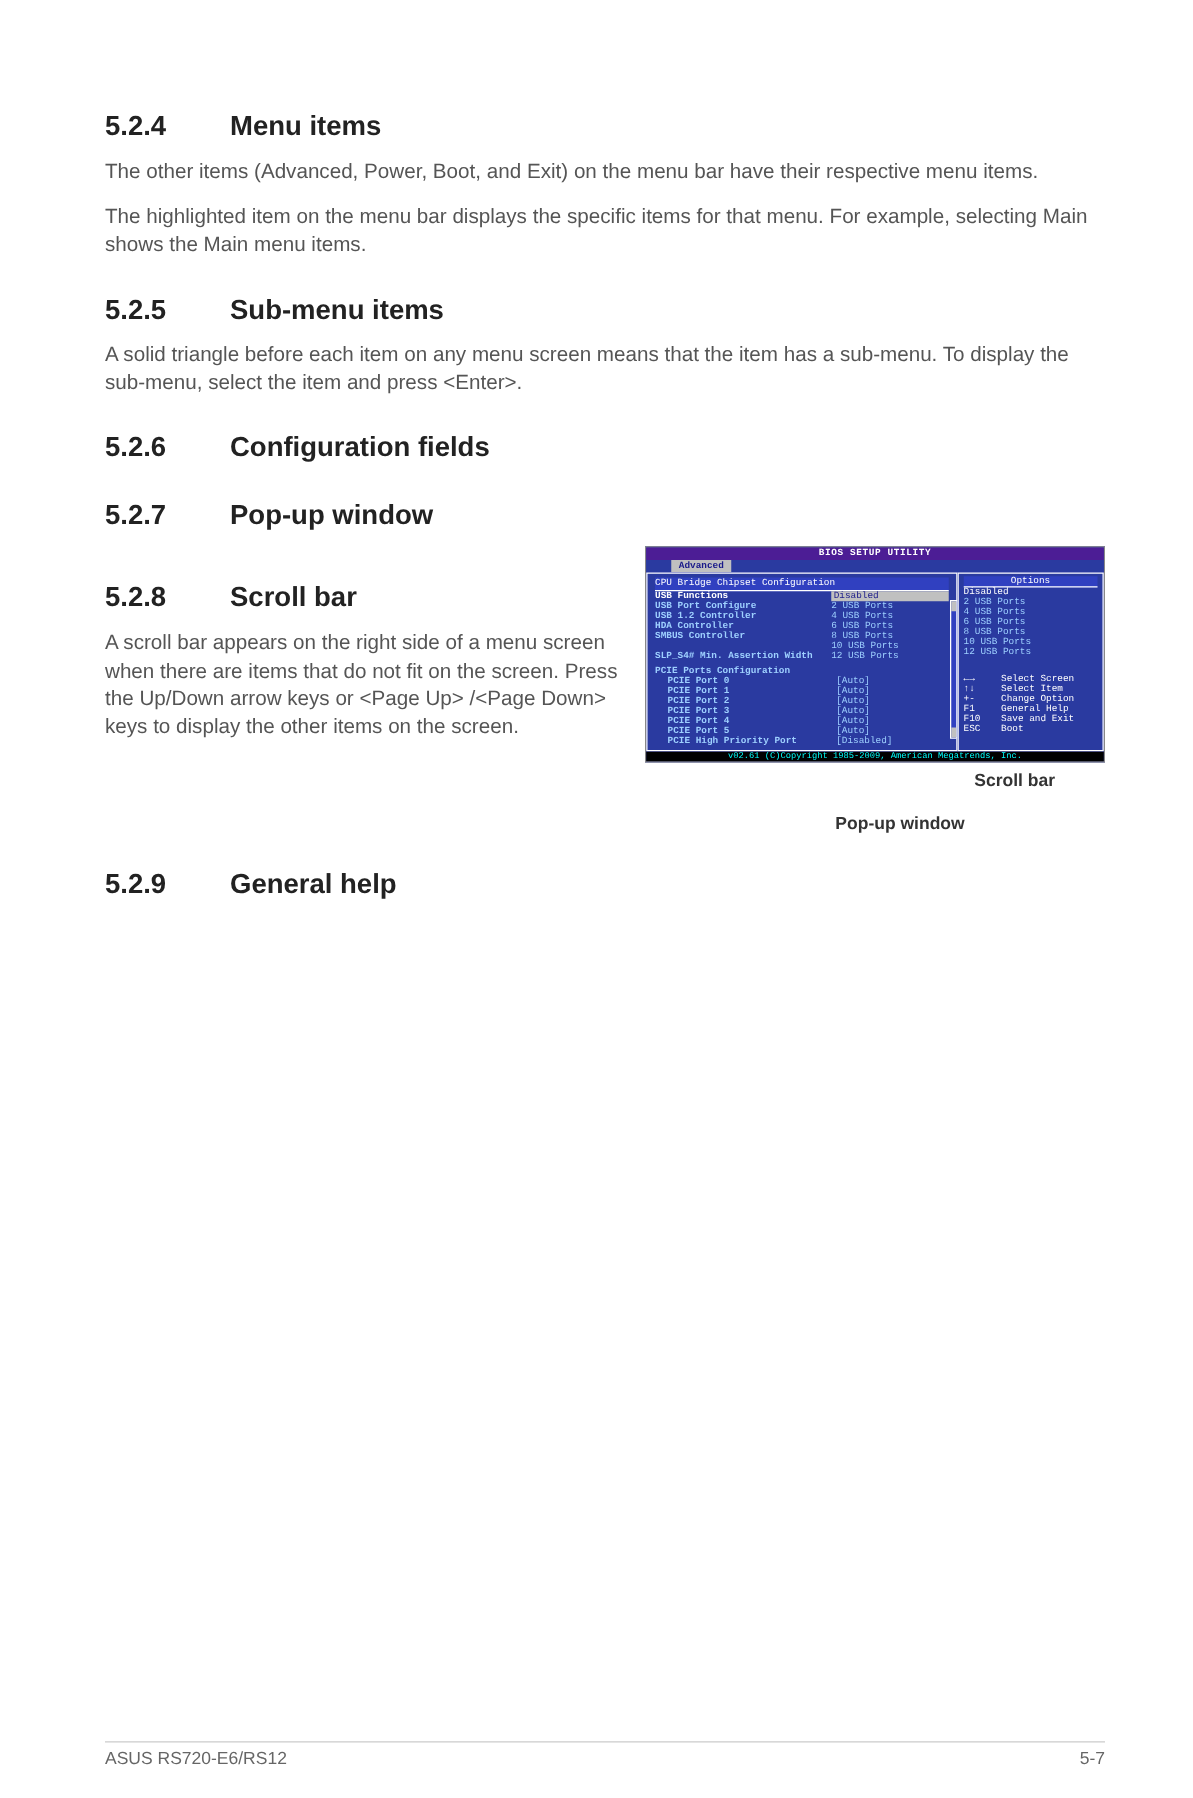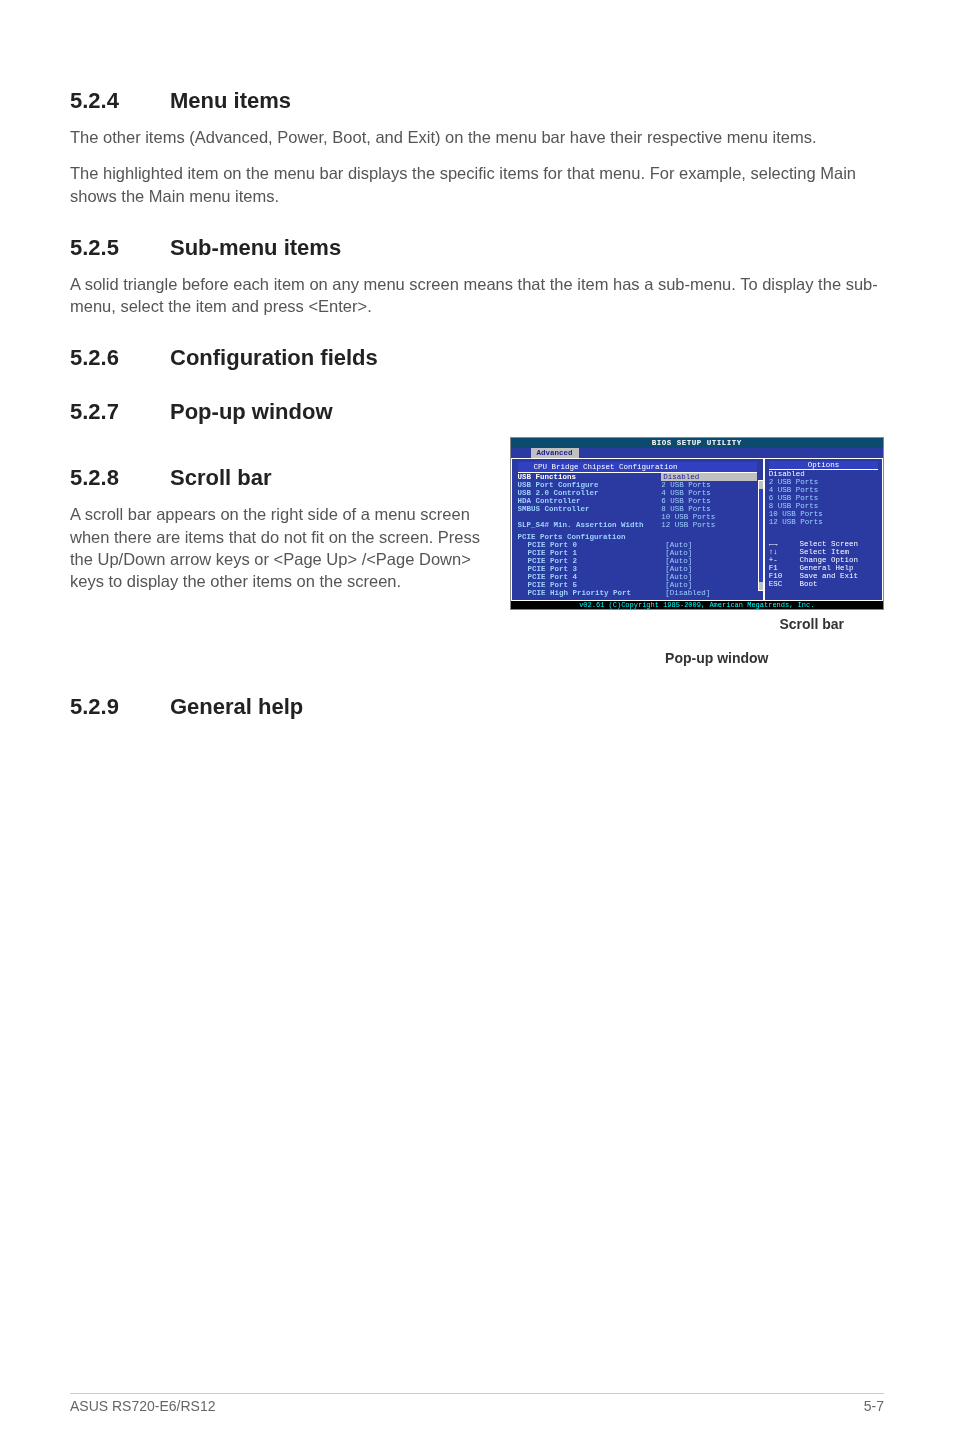--- a/index.html
+++ b/index.html
@@ -1,30 +1,30 @@
 <!DOCTYPE html>
 <html><head>
 <meta charset="utf-8">
 <style>
   * { box-sizing: border-box; margin: 0; padding: 0; }
   html, body { width: 954px; background: #fff; font-family: Arial, Helvetica, sans-serif; color: #333; }
-  .page { padding: 60px 70px 40px 70px; min-height: 1438px; position: relative; }
+  .page { padding: 60px 70px 40px 70px; min-height: 1438px; position: relative; margin-left: 14px; }
   h2 { font-size: 22px; font-weight: bold; color: #222; margin-top: 28px; margin-bottom: 12px; }
   h2 .num { display: inline-block; width: 100px; }
   p { font-size: 16.5px; line-height: 1.35; color: #555; margin-bottom: 14px; }
   .two-col { display: flex; gap: 20px; align-items: flex-start; }
   .two-col .left { flex: 1 1 52%; }
   .two-col .right { flex: 0 0 46%; }
   .bios-box { border: 1px solid #888; background: #2a3aa0; color: #fff; font-family: "Courier New", monospace; font-size: 7.5px; position: relative; }
-  .bios-title { text-align: center; background: #0c4a6e; color: #fff; padding: 1px 0; font-weight: bold; letter-spacing: 0.5px; }
+  .bios-title { text-align: center; background: #4c1d95; color: #fff; padding: 1px 0; font-weight: bold; letter-spacing: 0.5px; }
   .bios-tab { background: #c0c0c0; color: #1a1a8a; padding: 1px 6px; display: inline-block; margin-left: 20px; font-weight: bold; }
   .bios-main { display: flex; background: #2222a0; }
   .bios-left { flex: 1 1 68%; border: 1px solid #fff; padding: 3px 6px; background: #2a3aa0; }
   .bios-right { flex: 0 0 32%; border: 1px solid #fff; padding: 2px 4px; background: #2a3aa0; }
-  .bios-header-row { background: #3040c0; color: #fff; padding: 1px 16px; border-bottom: 1px solid #fff; }
+  .bios-header-row { background: #3040c0; color: #fff; padding: 1px 0; border-bottom: 1px solid #fff; }
   .bios-row { display: flex; color: #9ed0ff; }
   .bios-row .label { flex: 1 1 60%; white-space: nowrap; overflow: hidden; font-weight: bold; }
   .bios-row .val { flex: 0 0 40%; white-space: nowrap; }
   .bios-row.sel .label { color: #fff; }
   .bios-row.sel .val { background: #c0c0c0; color: #1a1a8a; padding: 0 2px; }
   .bios-indent { padding-left: 10px; }
   .opt-title { text-align: center; color: #fff; background: #3040c0; border-bottom: 1px solid #fff; padding: 0 2px; }
   .opt-item { color: #9ed0ff; }
   .opt-item.sel { color: #fff; }
   .nav-row { display: flex; color: #fff; }
@@ -72,21 +72,21 @@
               <div id="bios-rows">
                   <div class="bios-row sel">
                     <span class="label">USB Functions</span>
                     <span class="val">Disabled</span>
                   </div>
                   <div class="bios-row">
                     <span class="label">USB Port Configure</span>
                     <span class="val">2 USB Ports</span>
                   </div>
                   <div class="bios-row">
-                    <span class="label">USB 2.0 Controller</span>
+                    <span class="label">USB 1.2 Controller</span>
                     <span class="val">4 USB Ports</span>
                   </div>
                   <div class="bios-row">
                     <span class="label">HDA Controller</span>
                     <span class="val">6 USB Ports</span>
                   </div>
                   <div class="bios-row">
                     <span class="label">SMBUS Controller</span>
                     <span class="val">8 USB Ports</span>
                   </div>

